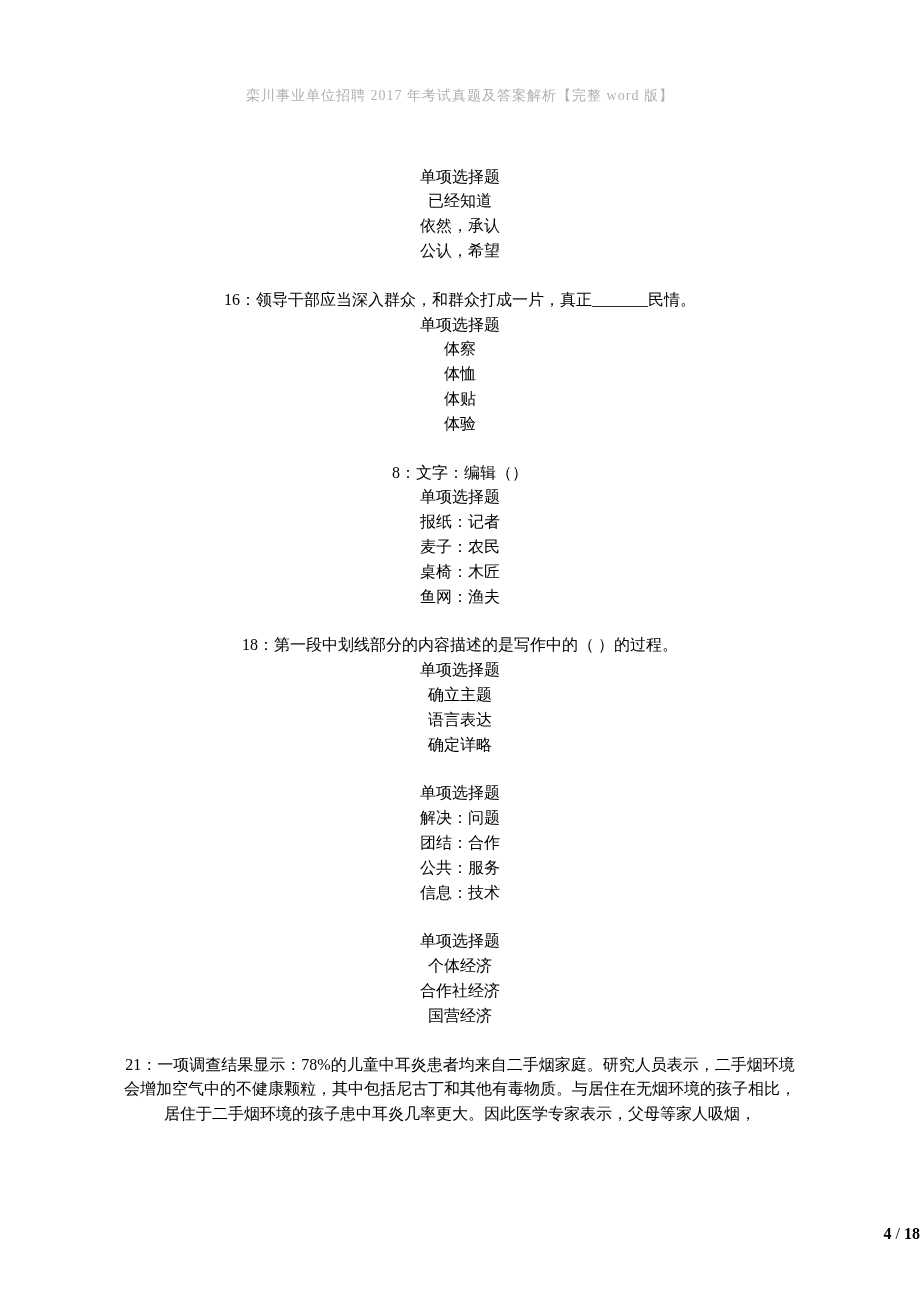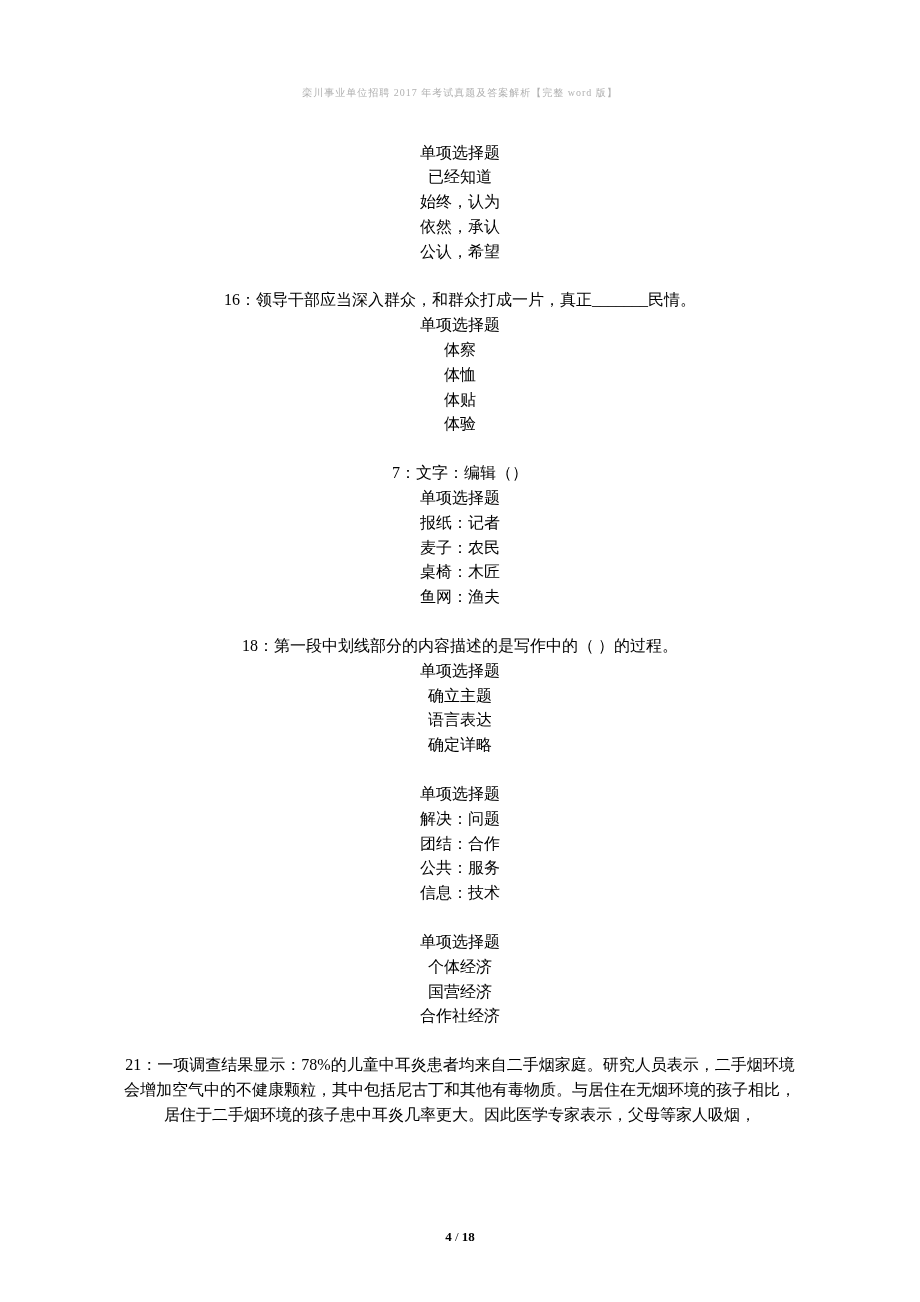--- a/index.html
+++ b/index.html
@@ -13,73 +13,72 @@
     font-size: 16px;
     line-height: 1.55;
     color: #000000;
   }
   .page {
     padding: 85px 118px 0 118px;
   }
   .header {
     text-align: center;
     color: #b0b0b0;
-    font-size: 10px;
+    font-size: 14px;
     letter-spacing: 1px;
-    margin-bottom: 40px;
+    margin-bottom: 58px;
     font-family: "SimSun", "宋体", serif;
   }
   .content p {
     margin: 0;
     padding: 0;
     text-align: center;
   }
   .block {
     margin-bottom: 24px;
   }
   .footer {
     position: absolute;
     bottom: 55px;
     left: 0;
     width: 100%;
-    text-align: center;
-    font-size: 13px;
+    text-align: right;
+    font-size: 16px;
     font-family: "SimSun", "宋体", serif;
   }
   .footer .bold {
     font-weight: bold;
   }
 </style>
 </head>
 <body>
 
 <div class="page">
   <div class="header">栾川事业单位招聘 2017 年考试真题及答案解析【完整 word 版】</div>
 
   <div class="content">
 
     <div class="block">
       <p>单项选择题</p>
       <p>已经知道</p>
-      <p>始终，认为</p>
       <p>依然，承认</p>
       <p>公认，希望</p>
     </div>
 
     <div class="block">
       <p>16：领导干部应当深入群众，和群众打成一片，真正_______民情。</p>
       <p>单项选择题</p>
       <p>体察</p>
       <p>体恤</p>
       <p>体贴</p>
       <p>体验</p>
     </div>
 
     <div class="block">
-      <p>7：文字：编辑（）</p>
+      <p>8：文字：编辑（）</p>
       <p>单项选择题</p>
       <p>报纸：记者</p>
       <p>麦子：农民</p>
       <p>桌椅：木匠</p>
       <p>鱼网：渔夫</p>
     </div>
 
     <div class="block">
       <p>18：第一段中划线部分的内容描述的是写作中的（ ）的过程。</p>
       <p>单项选择题</p>
@@ -92,22 +91,22 @@
       <p>单项选择题</p>
       <p>解决：问题</p>
       <p>团结：合作</p>
       <p>公共：服务</p>
       <p>信息：技术</p>
     </div>
 
     <div class="block">
       <p>单项选择题</p>
       <p>个体经济</p>
+      <p>合作社经济</p>
       <p>国营经济</p>
-      <p>合作社经济</p>
     </div>
 
     <div class="block" style="margin-bottom:11px;">
       <p>21：一项调查结果显示：78%的儿童中耳炎患者均来自二手烟家庭。研究人员表示，二手烟环境会增加空气中的不健康颗粒，其中包括尼古丁和其他有毒物质。与居住在无烟环境的孩子相比，居住于二手烟环境的孩子患中耳炎几率更大。因此医学专家表示，父母等家人吸烟，</p>
     </div>
 
   </div>
 </div>
 
 <div class="footer">

